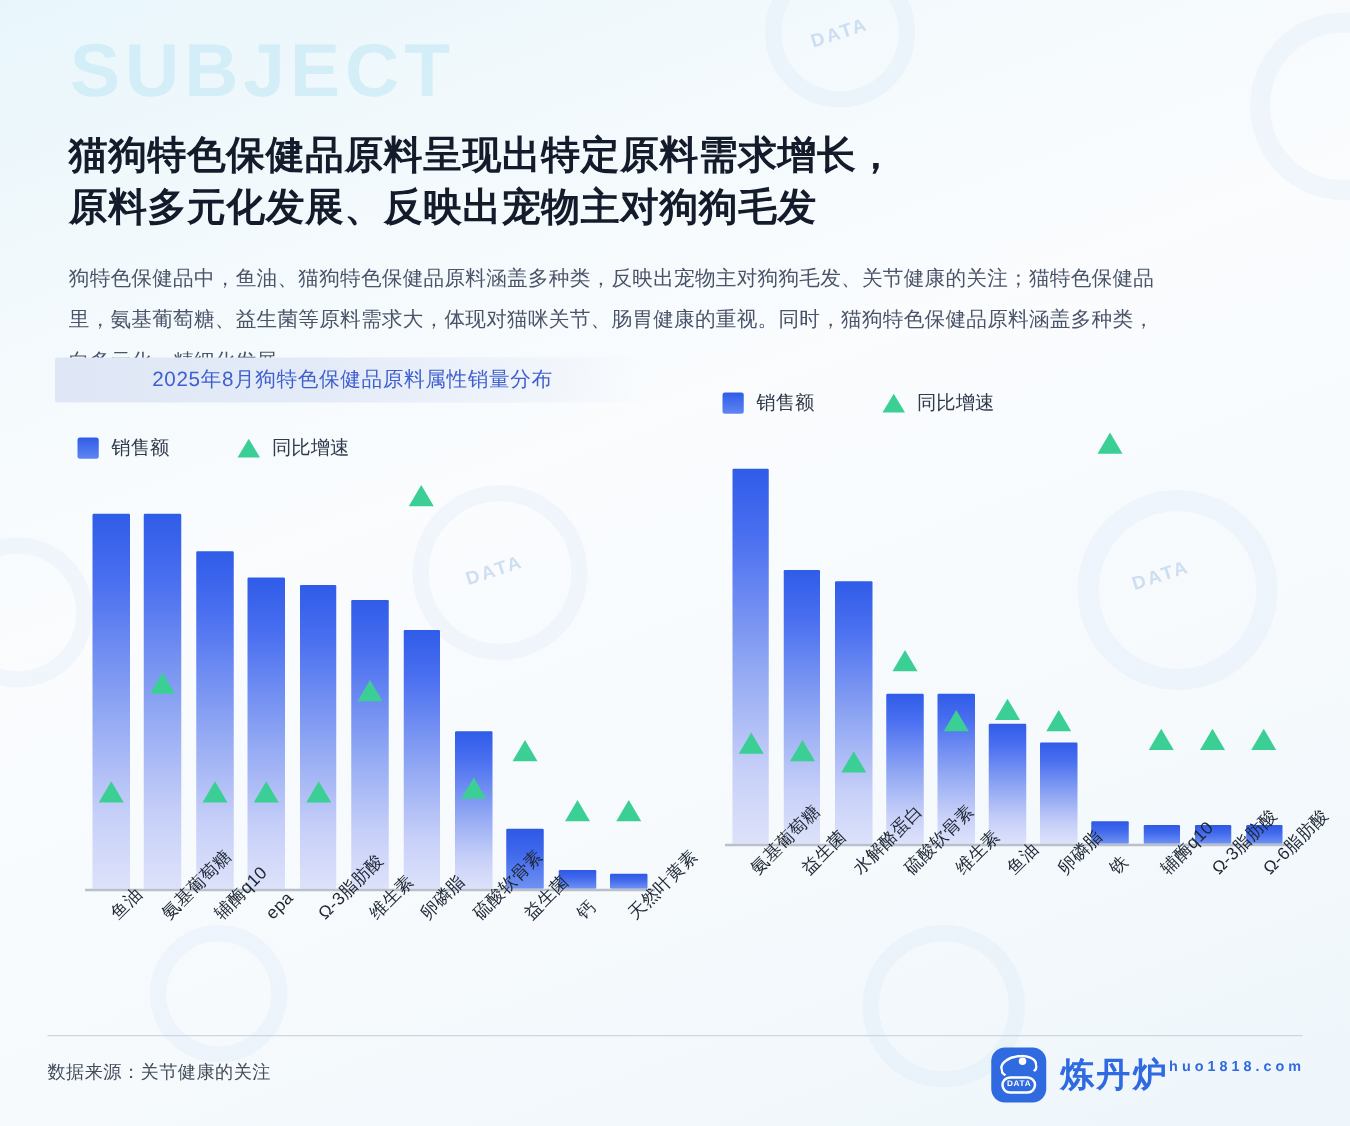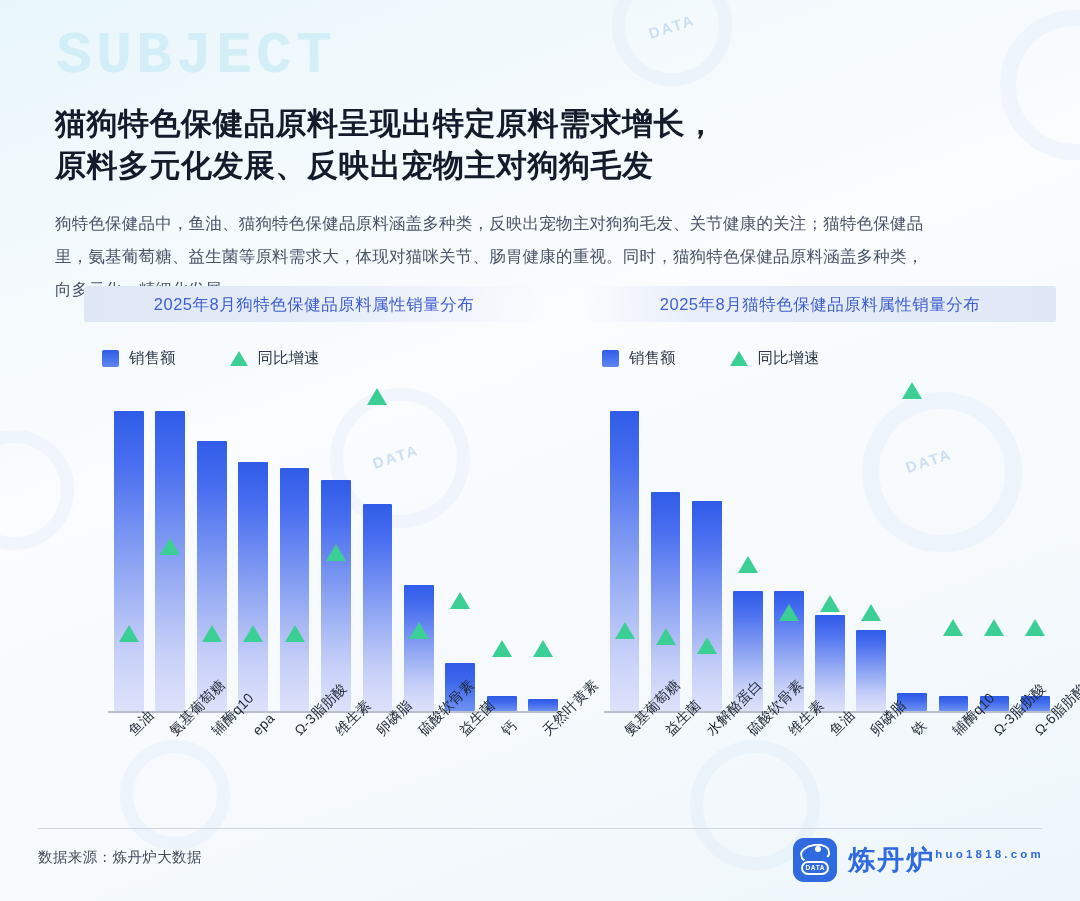--- a/index.html
+++ b/index.html
@@ -17,21 +17,21 @@
     color: #2b3a52;
   }
 
   
   .wm { position: absolute; pointer-events: none; user-select: none; }
 
   .wm-subject {
     left: 56px; top: 22px;
     font-size: 60px; font-weight: 700; letter-spacing: 4px;
     color: #bfe7f5; opacity: .55;
-    font-family: Liberation Mono, monospace;
+    font-family: Liberation Sans, sans-serif;
   }
 
   .wm-ring {
     border-radius: 50%;
     border: 13px solid rgba(190, 214, 240, .28);
     opacity: .55;
   }
   .wm-ring.r1 { width: 120px; height: 120px; left: 612px; top: -34px; }
   .wm-ring.r2 { width: 150px; height: 150px; left: 1000px; top: 10px;  border-width: 16px; }
   .wm-ring.r3 { width: 140px; height: 140px; left: 330px; top: 388px; }
@@ -67,21 +67,21 @@
 
   
   .charts {
     position: absolute;
     left: 0; top: 286px;
     width: 1080px;
     display: flex;
   }
 
   .panel { width: 540px; position: relative; }
-  .panel.left  { padding-left: 60px;  padding-right: 20px; margin-left: 24px; }
+  .panel.left  { padding-left: 44px;  padding-right: 20px; }
   .panel.right { padding-left: 20px; padding-right: 24px; }
 
   .panel-title {
     height: 36px;
     line-height: 36px;
     text-align: center;
     font-size: 16.5px;
     color: #3f5fcf;
     font-weight: 400;
     letter-spacing: .5px;
@@ -347,21 +347,20 @@
           <div class="xlabel" style="left: 265.455px; top: 10px;">卵磷脂</div>
           <div class="xlabel" style="left: 306.909px; top: 10px;">硫酸软骨素</div>
           <div class="xlabel" style="left: 348.364px; top: 10px;">益生菌</div>
           <div class="xlabel" style="left: 389.818px; top: 10px;">钙</div>
           <div class="xlabel" style="left: 431.273px; top: 10px;">天然叶黄素</div>
         </div>
     </div>
   </div>
 
   <div class="panel right">
-    <div class="panel-title">2025年8月猫特色保健品原料属性销量分布</div>
     <div class="legend">
       <span class="legend-swatch"></span>
       <span>销售额</span>
       <span class="sep"></span>
       <span class="legend-tri"></span>
       <span>同比增速</span>
     </div>
     <div class="plot">
       <div class="bars">
           <div class="bar-slot">
@@ -421,21 +420,21 @@
           <div class="xlabel" style="left: 304.182px; top: 10px;">铁</div>
           <div class="xlabel" style="left: 345.273px; top: 10px;">辅酶q10</div>
           <div class="xlabel" style="left: 386.364px; top: 10px;">Ω-3脂肪酸</div>
           <div class="xlabel" style="left: 427.455px; top: 10px;">Ω-6脂肪酸</div>
         </div>
     </div>
   </div>
 </div>
 
 <div class="footer-rule"></div>
-<div class="source">数据来源：炼丹炉大数据</div>
+<div class="source">数据来源：关节健康的关注</div>
 <div class="brand">
   <div class="brand-mark">
     <span class="swoosh"></span>
     <span class="dot"></span>
     <span class="datapill">DATA</span>
   </div>
   <div class="brand-text">
     <div class="brand-name">炼丹炉</div>
     <div class="brand-url">huo1818.com</div>
   </div>

